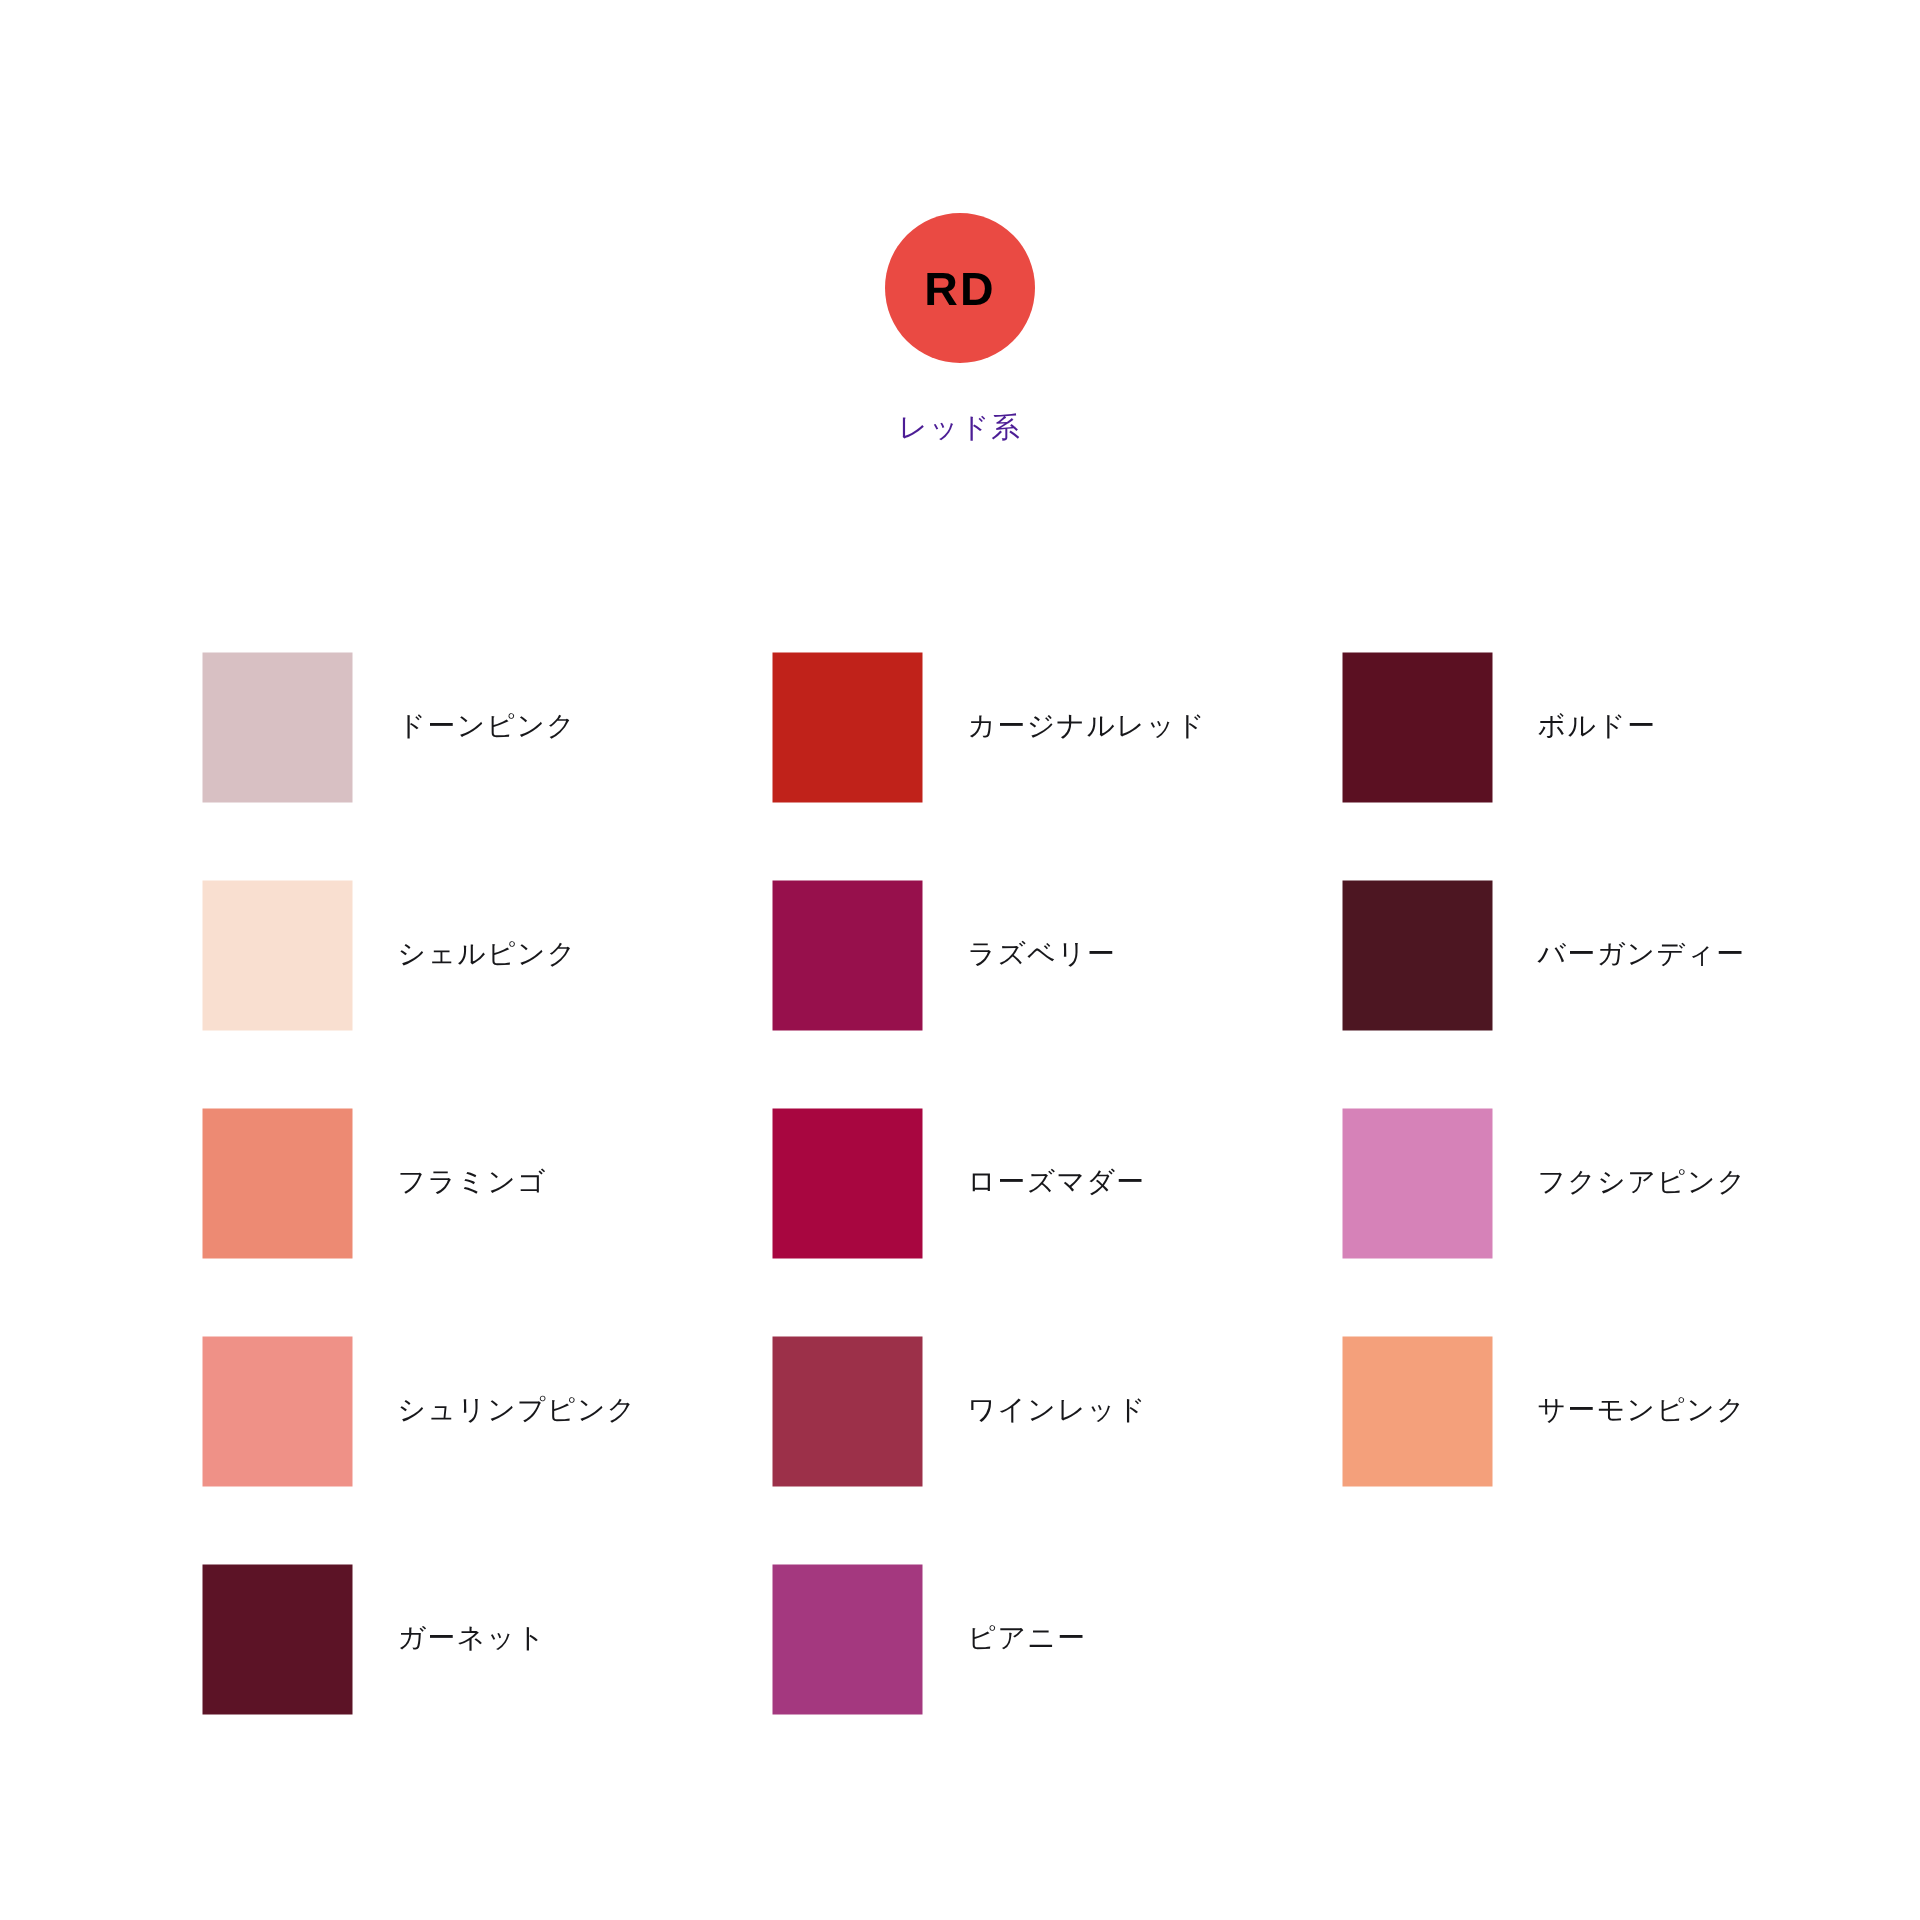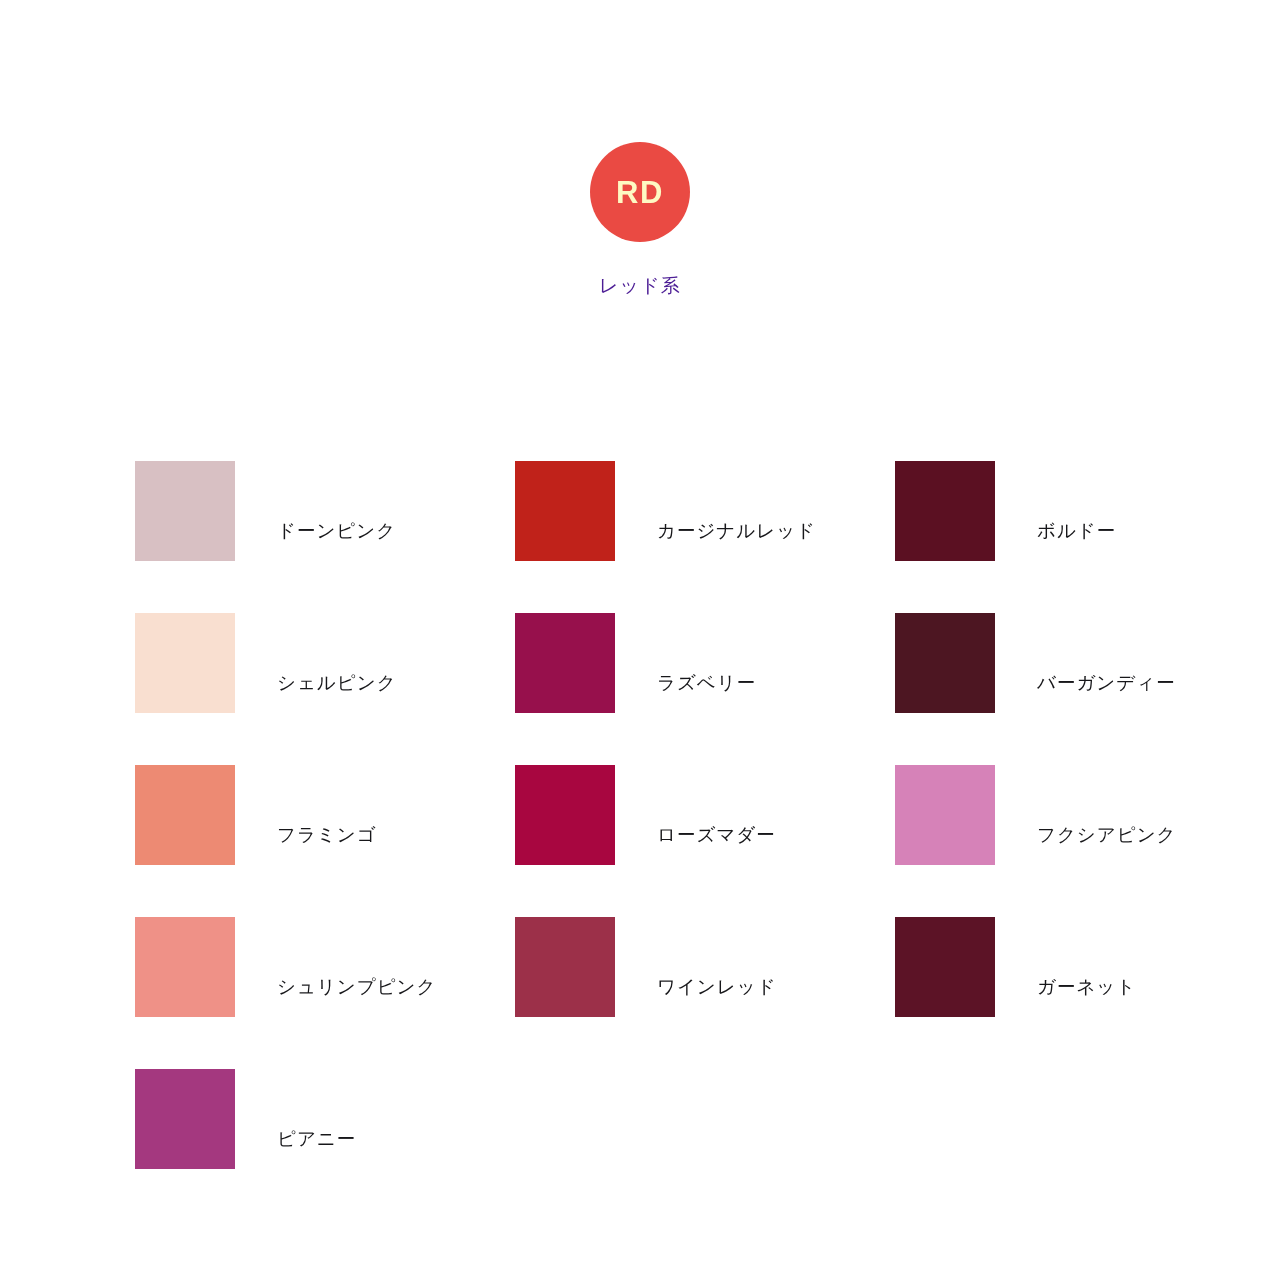--- a/index.html
+++ b/index.html
@@ -68,22 +68,22 @@
     top: 435px;
     left: 135px;
     width: 1010px;
     display: grid;
     grid-template-columns: repeat(3, 380px);
     grid-auto-rows: 152px;
   }
 
   .swatch-cell {
     display: flex;
-    align-items: center;
-    gap: 12px;
+    align-items: flex-start;
+    gap: 0;
   }
 
   .swatch-chip {
     width: 100px;
     height: 100px;
     flex: 0 0 100px;
     display: block;
   }
 
   .swatch-label {
@@ -97,21 +97,21 @@
     font-family: "DejaVu Sans", "Liberation Sans", sans-serif;
   }
 </style>
 </head>
 <body style="background: rgb(255, 255, 255);">
 
 <div class="page">
 
   <div class="palette-header">
     <div class="group-badge" style="background: rgb(234, 74, 67);">
-      <span class="group-badge-code" style="color: #fef9c3;">RD</span>
+      <span class="group-badge-code" style="color: #000000;">RD</span>
     </div>
     <div class="group-title">レッド系</div>
   </div>
 
   <div class="swatch-grid">
       <div class="swatch-cell">
         <span class="swatch-chip" style="background: rgb(216, 192, 195);"></span>
         <span class="swatch-label">ドーンピンク</span>
       </div>
       <div class="swatch-cell">
@@ -148,20 +148,24 @@
       </div>
       <div class="swatch-cell">
         <span class="swatch-chip" style="background: rgb(239, 145, 135);"></span>
         <span class="swatch-label">シュリンプピンク</span>
       </div>
       <div class="swatch-cell">
         <span class="swatch-chip" style="background: rgb(156, 48, 73);"></span>
         <span class="swatch-label">ワインレッド</span>
       </div>
       <div class="swatch-cell">
+        <span class="swatch-chip" style="background: rgb(244, 160, 123);"></span>
+        <span class="swatch-label">サーモンピンク</span>
+      </div>
+      <div class="swatch-cell">
         <span class="swatch-chip" style="background: rgb(92, 19, 38);"></span>
         <span class="swatch-label">ガーネット</span>
       </div>
       <div class="swatch-cell">
         <span class="swatch-chip" style="background: rgb(164, 56, 127);"></span>
         <span class="swatch-label">ピアニー</span>
       </div>
     </div>
 
 </div>

